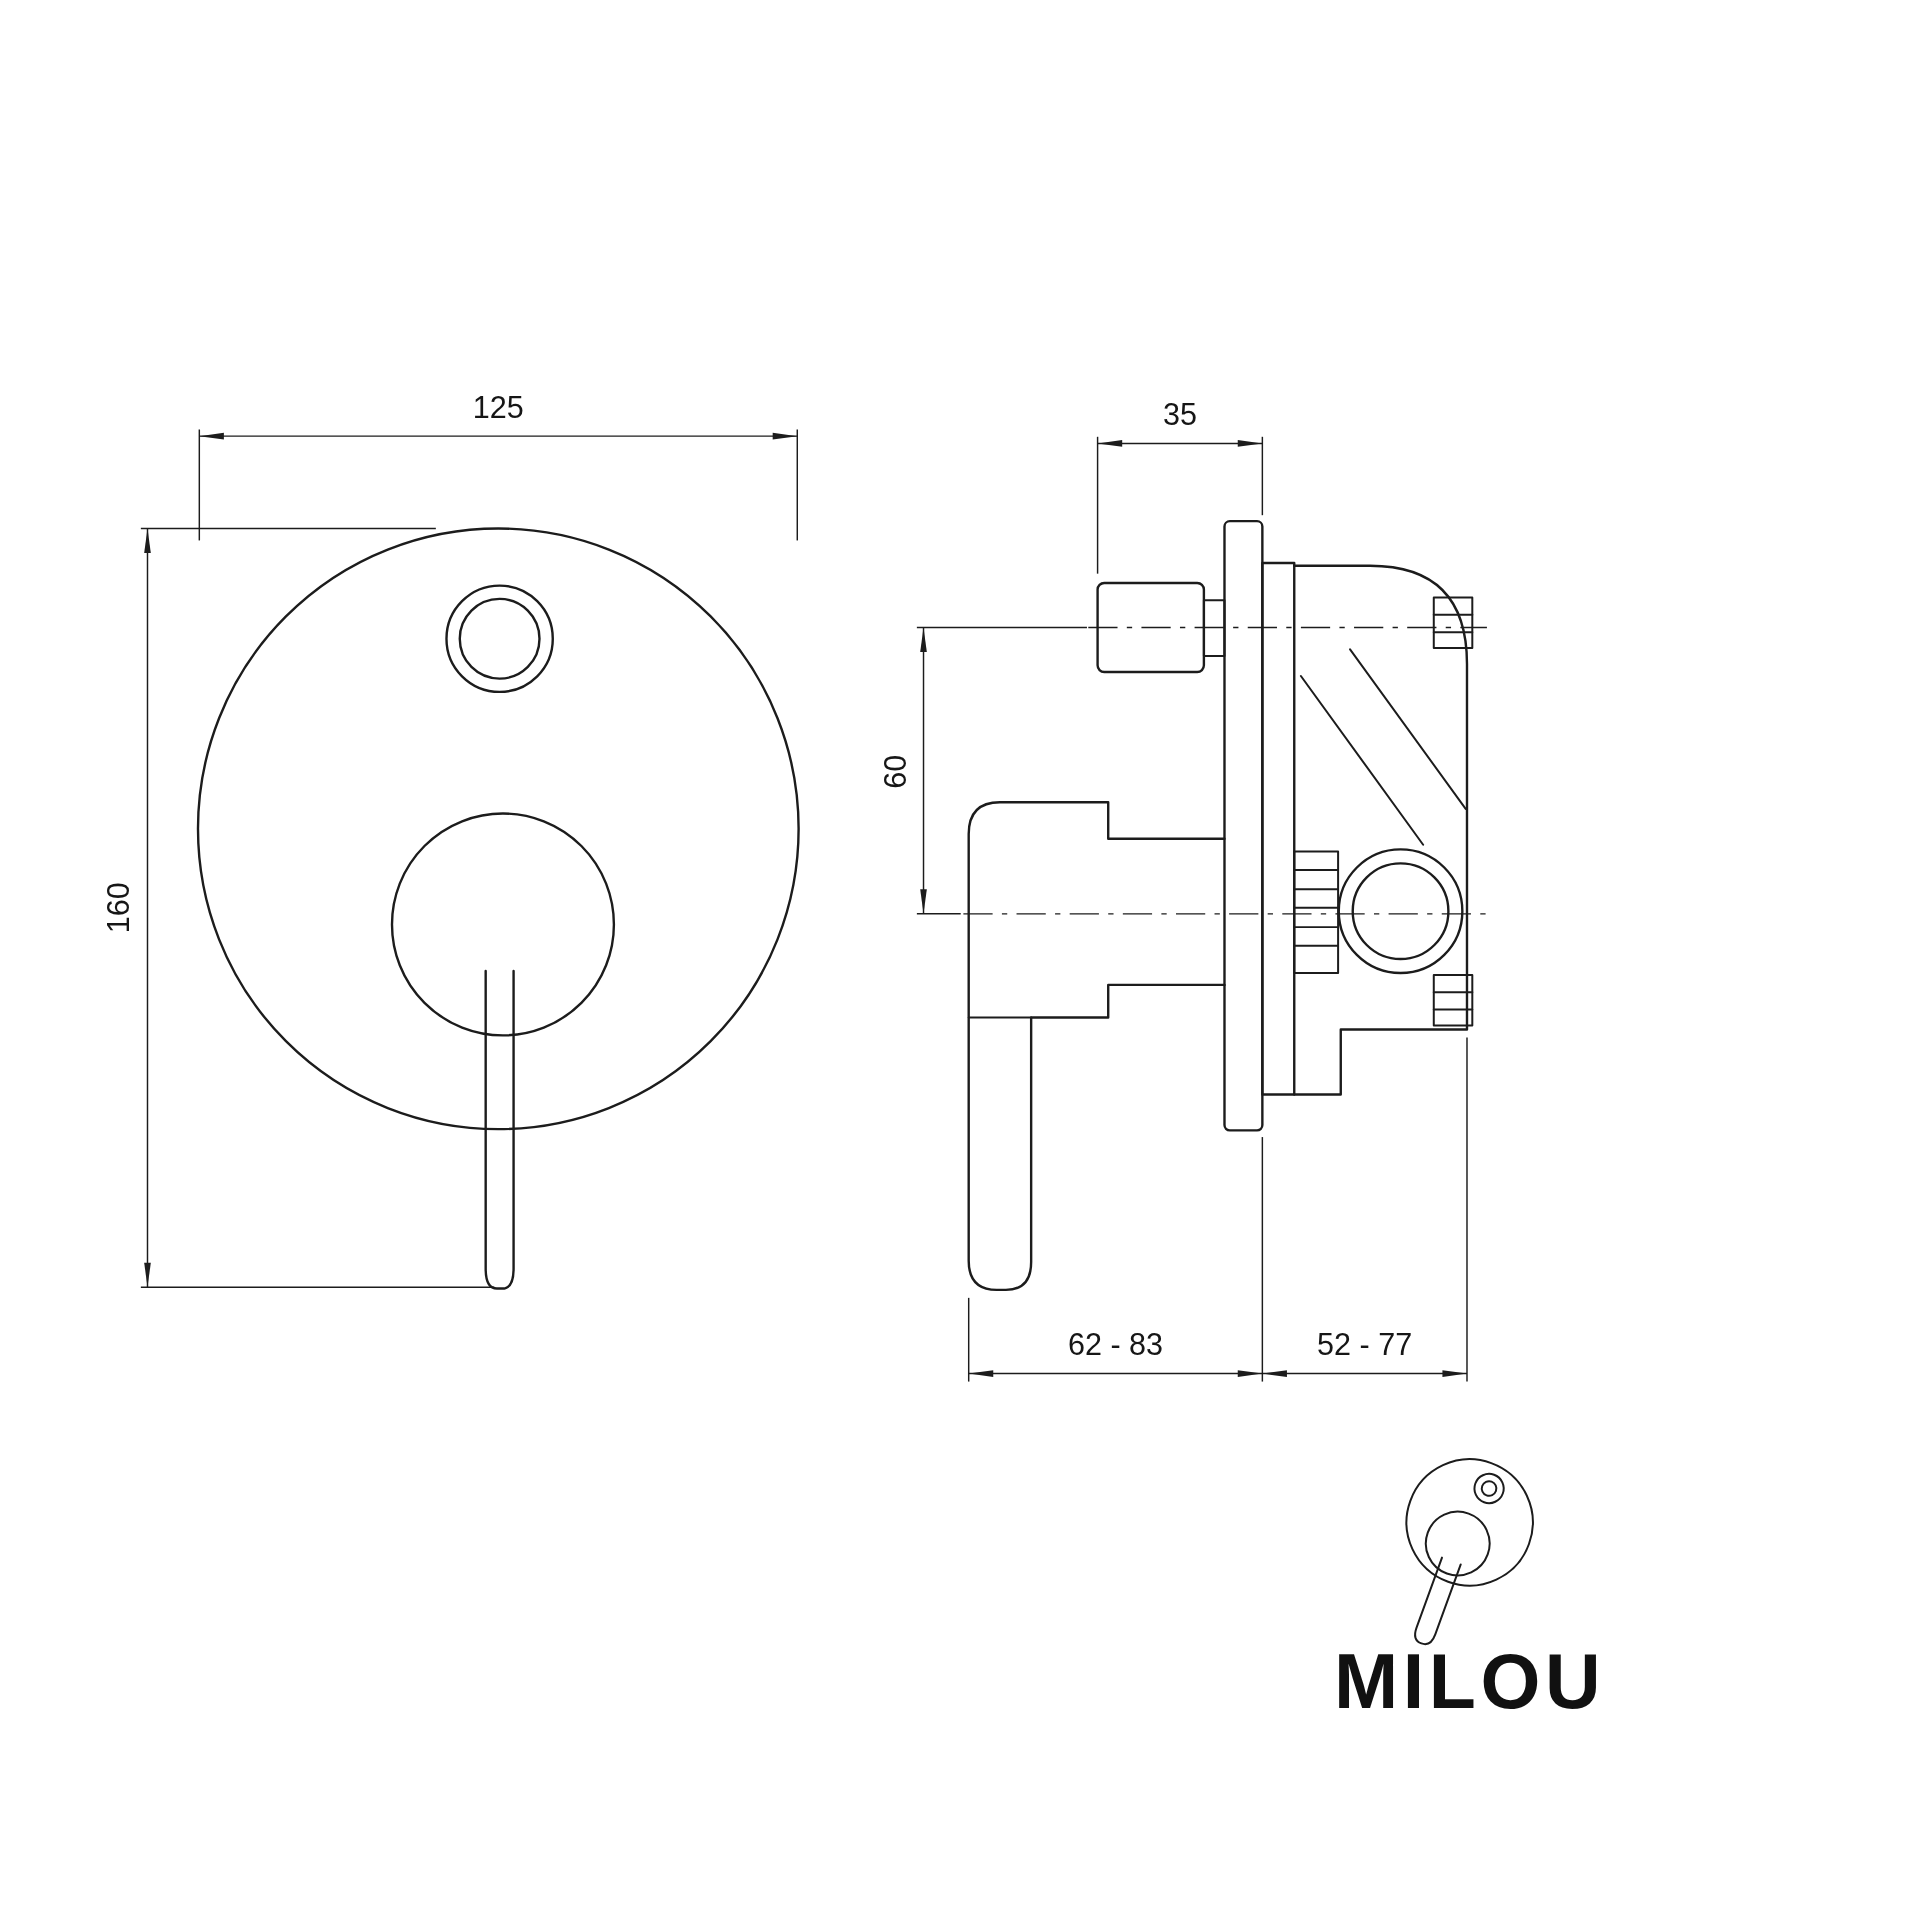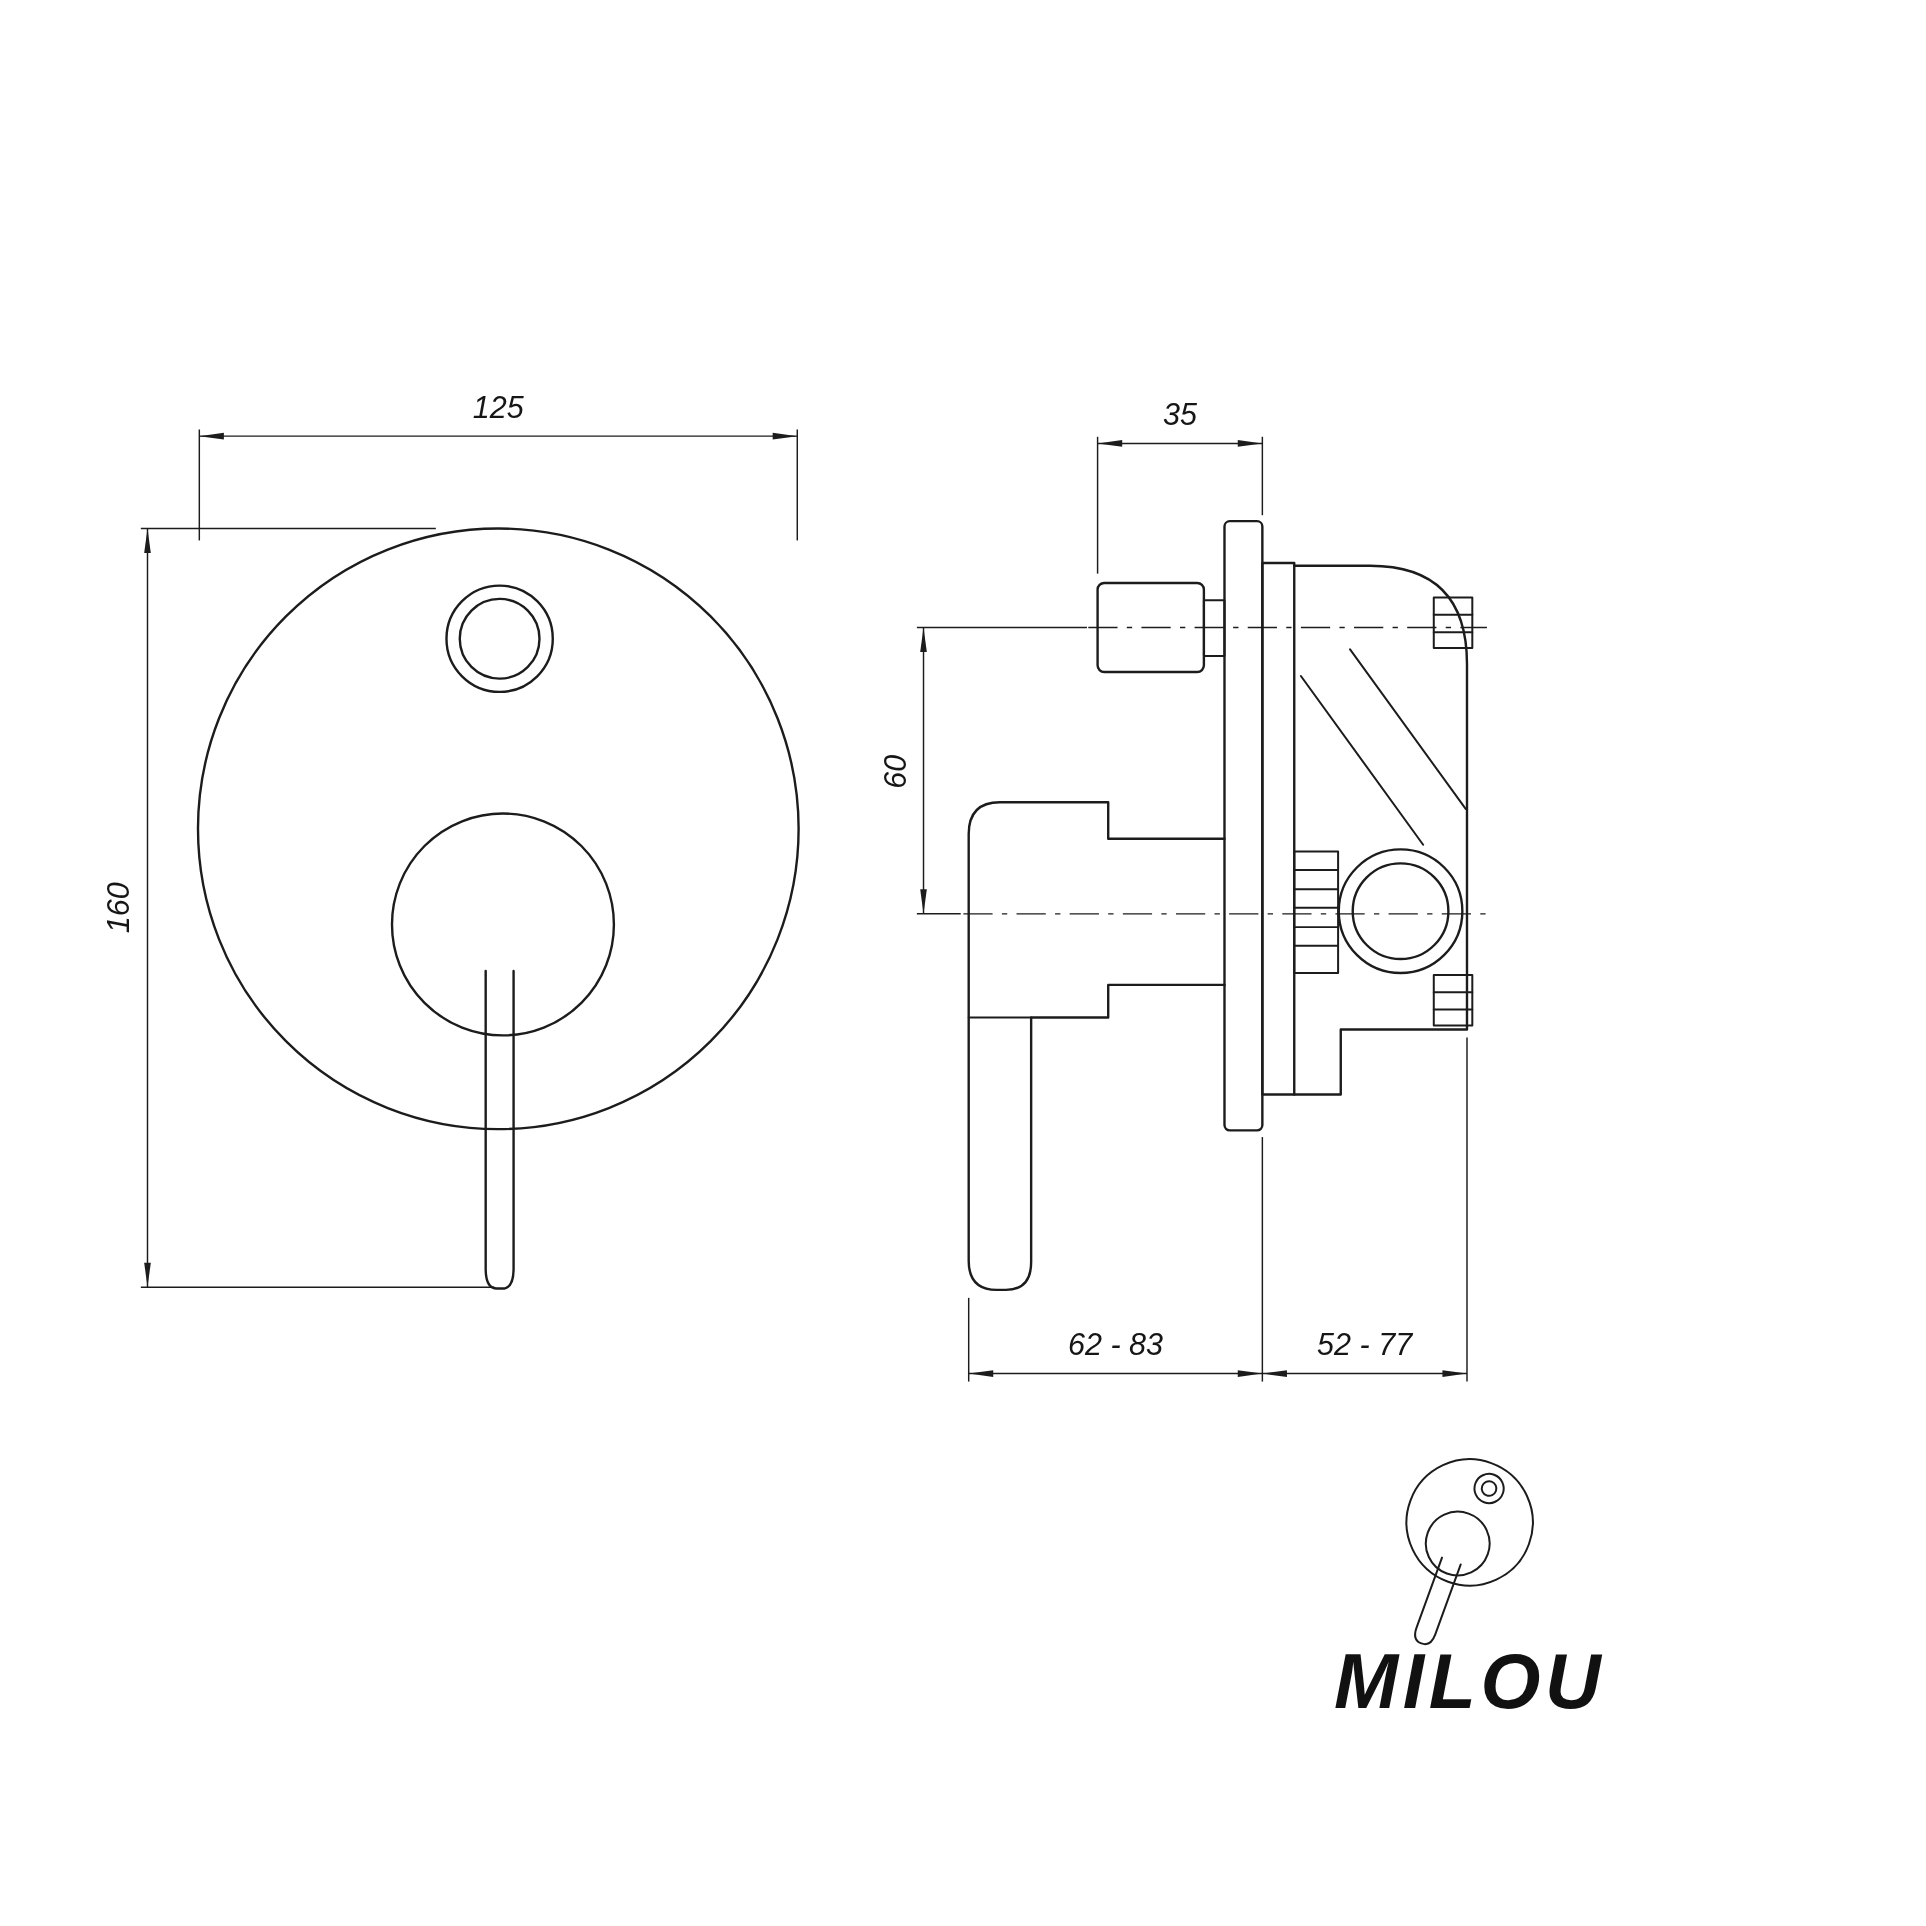--- a/index.html
+++ b/index.html
@@ -1,21 +1,20 @@
 <!DOCTYPE html>
 <html style="font-size:12.3px"><head>
 <meta charset="utf-8">
 <style>
   html,body{margin:0;padding:0;background:#ffffff;}
   .canvas{
     position:relative;
     width:1661px;height:1926px;
     background:#ffffff;
     font-family:"Liberation Sans", sans-serif;
-    font-style:italic;
   }
   svg{display:block;width:100%;height:100%;}
   .ol  {fill:none;stroke:#1c1c1c;stroke-width:3.6;stroke-linecap:round;stroke-linejoin:round;}
   .ol2 {fill:none;stroke:#1c1c1c;stroke-width:3;stroke-linecap:round;stroke-linejoin:round;}
   .dim {fill:none;stroke:#1c1c1c;stroke-width:2.2;}
   .ext {fill:none;stroke:#1c1c1c;stroke-width:2.2;}
   .cl  {fill:none;stroke:#1c1c1c;stroke-width:2;stroke-dasharray:44 14 8 14;}
   .dimtext{font-family:"Liberation Sans",sans-serif;font-size:46px;fill:#161616;}
   .brand{font-family:"Liberation Sans",sans-serif;font-size:116px;font-weight:700;letter-spacing:7px;fill:#111111;}
 </style>

